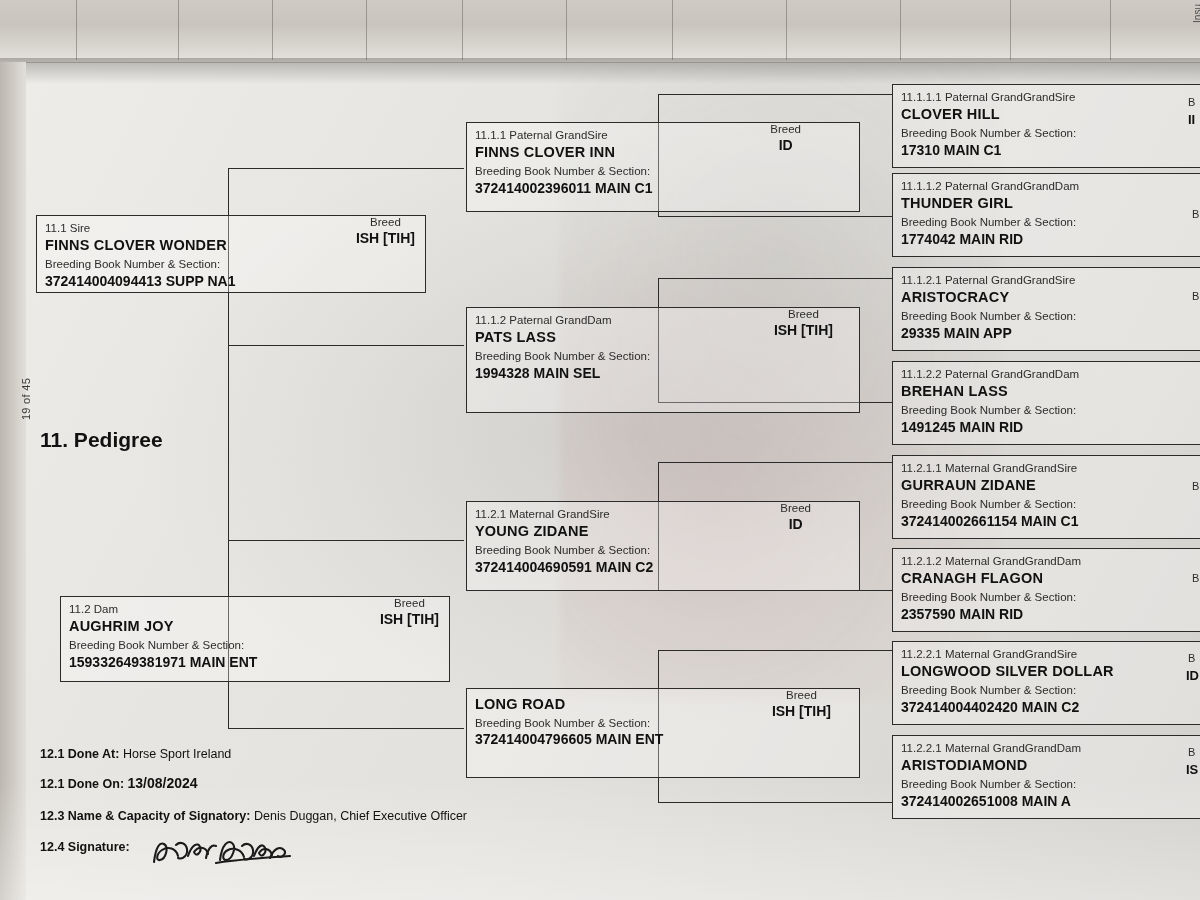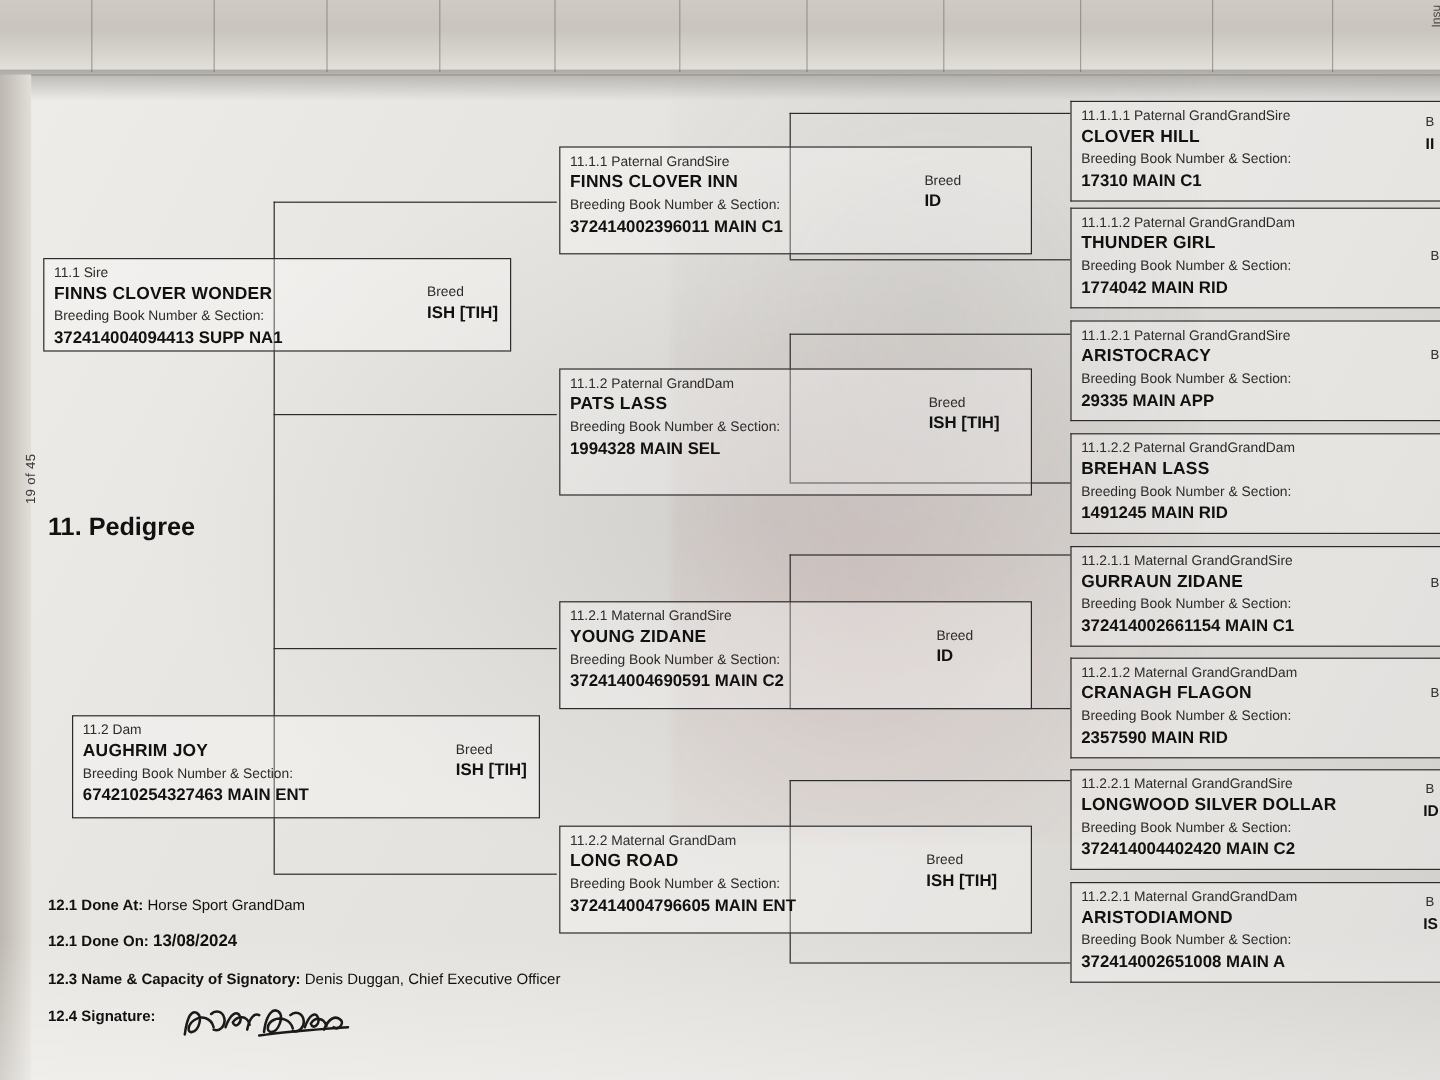--- a/index.html
+++ b/index.html
@@ -76,21 +76,21 @@
     border:1.4px solid #2b2b2b;
     background:rgba(255,255,255,.30);
     box-sizing:border-box;
     padding:5px 8px 5px 8px;
     color:#111;
   }
   .box .rel{ font-size:11.5px; color:#2c2c2c; line-height:1.25; }
   .box .nm{ font-size:14.5px; font-weight:bold; letter-spacing:.2px; line-height:1.3; margin-top:1px;}
   .box .bblabel{ font-size:11.5px; color:#2c2c2c; line-height:1.25; margin-top:2px;}
   .box .bbval{ font-size:14px; font-weight:bold; line-height:1.3; }
-  .breedwrap{ position:absolute; right:10px; top:22px; }
+  .breedwrap{ position:absolute; right:10px; top:0; text-align:center; }
   .breedwrap .bl{ font-size:11.5px; color:#2c2c2c; }
   .breedwrap .bv{ font-size:14px; font-weight:bold; margin-top:2px;}
 
   
   .g3{ border-right:none; }
 
   
   .ln{ position:absolute; background:#2b2b2b; }
   .lnh{ height:1.4px; }
   .lnv{ width:1.4px; }
@@ -162,21 +162,21 @@
   <div class="breedwrap">
     <div class="bl">Breed</div>
     <div class="bv">ISH [TIH]</div>
   </div>
 </div>
 
 <div class="box" style="left:36px;top:596px;width:390px;height:86px;margin-left:24px;">
   <div class="rel">11.2 Dam</div>
   <div class="nm">AUGHRIM JOY</div>
   <div class="bblabel">Breeding Book Number &amp; Section:</div>
-  <div class="bbval">674210254327463 MAIN ENT</div>
+  <div class="bbval">159332649381971 MAIN ENT</div>
   <div class="breedwrap">
     <div class="bl">Breed</div>
     <div class="bv">ISH [TIH]</div>
   </div>
 </div>
 
 <div class="box" style="left:466px;top:122px;width:394px;height:90px;">
   <div class="rel">11.1.1 Paternal GrandSire</div>
   <div class="nm">FINNS CLOVER INN</div>
   <div class="bblabel">Breeding Book Number &amp; Section:</div>
@@ -203,21 +203,20 @@
   <div class="nm">YOUNG ZIDANE</div>
   <div class="bblabel">Breeding Book Number &amp; Section:</div>
   <div class="bbval">372414004690591 MAIN C2</div>
   <div class="breedwrap" style="right:48px;">
     <div class="bl">Breed</div>
     <div class="bv">ID</div>
   </div>
 </div>
 
 <div class="box" style="left:466px;top:688px;width:394px;height:90px;">
-  <div class="rel">11.2.2 Maternal GrandDam</div>
   <div class="nm">LONG ROAD</div>
   <div class="bblabel">Breeding Book Number &amp; Section:</div>
   <div class="bbval">372414004796605 MAIN ENT</div>
   <div class="breedwrap" style="right:28px;">
     <div class="bl">Breed</div>
     <div class="bv">ISH [TIH]</div>
   </div>
 </div>
 
 <div class="box g3" style="left:892px;top:84px;width:320px;height:84px;">
@@ -282,21 +281,21 @@
 <div style="position:absolute;left:1192px;top:290px;font-size:11px;color:#2c2c2c;">B</div>
 <div style="position:absolute;left:1192px;top:480px;font-size:11px;color:#2c2c2c;">B</div>
 <div style="position:absolute;left:1192px;top:572px;font-size:11px;color:#2c2c2c;">B</div>
 <div style="position:absolute;left:1188px;top:652px;font-size:11px;color:#2c2c2c;">B</div>
 <div style="position:absolute;left:1186px;top:668px;font-size:13px;font-weight:bold;color:#111;">ID</div>
 <div style="position:absolute;left:1188px;top:746px;font-size:11px;color:#2c2c2c;">B</div>
 <div style="position:absolute;left:1186px;top:762px;font-size:13px;font-weight:bold;color:#111;">IS</div>
 
 <div class="foot" style="left:40px;top:747px;">
   <span class="lbl">12.1 Done At:</span>
-  <span class="val">Horse Sport GrandDam</span>
+  <span class="val">Horse Sport Ireland</span>
 </div>
 
 <div class="foot" style="left:40px;top:775px;">
   <span class="lbl">12.1 Done On:</span>
   <span class="valb">13/08/2024</span>
 </div>
 
 <div class="foot" style="left:40px;top:809px;">
   <span class="lbl">12.3 Name &amp; Capacity of Signatory:</span>
   <span class="val">Denis Duggan, Chief Executive Officer</span>

